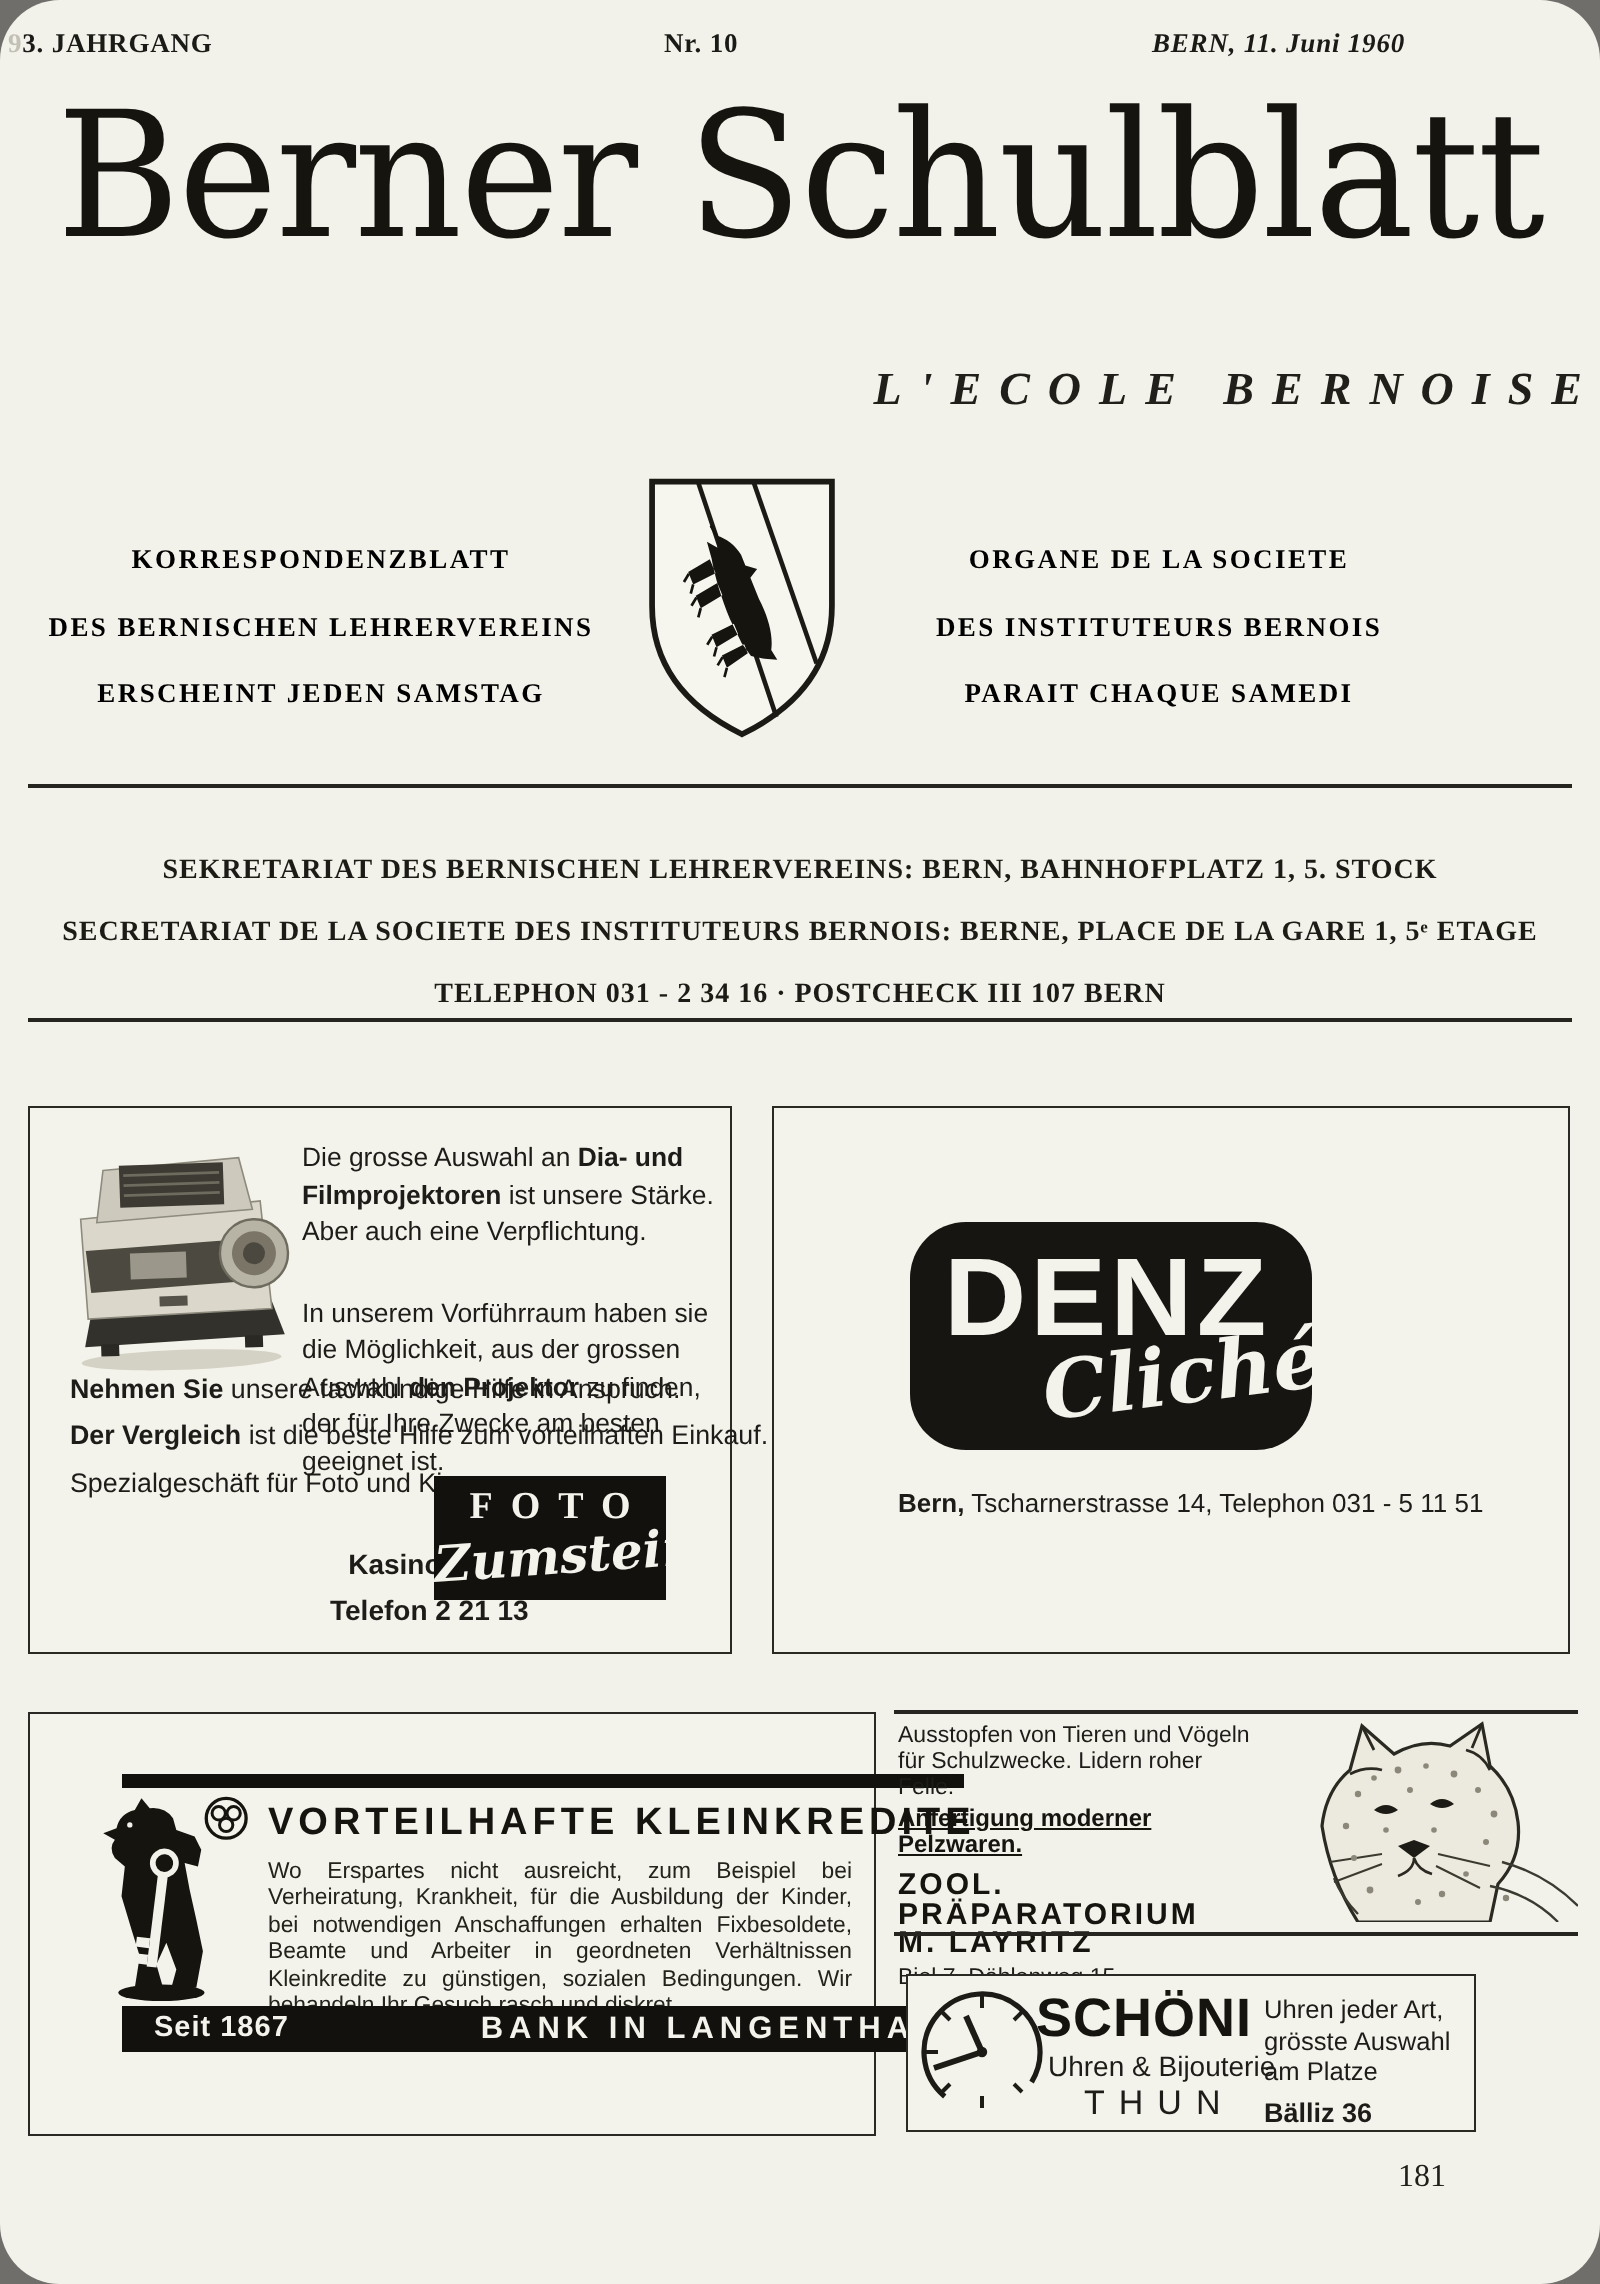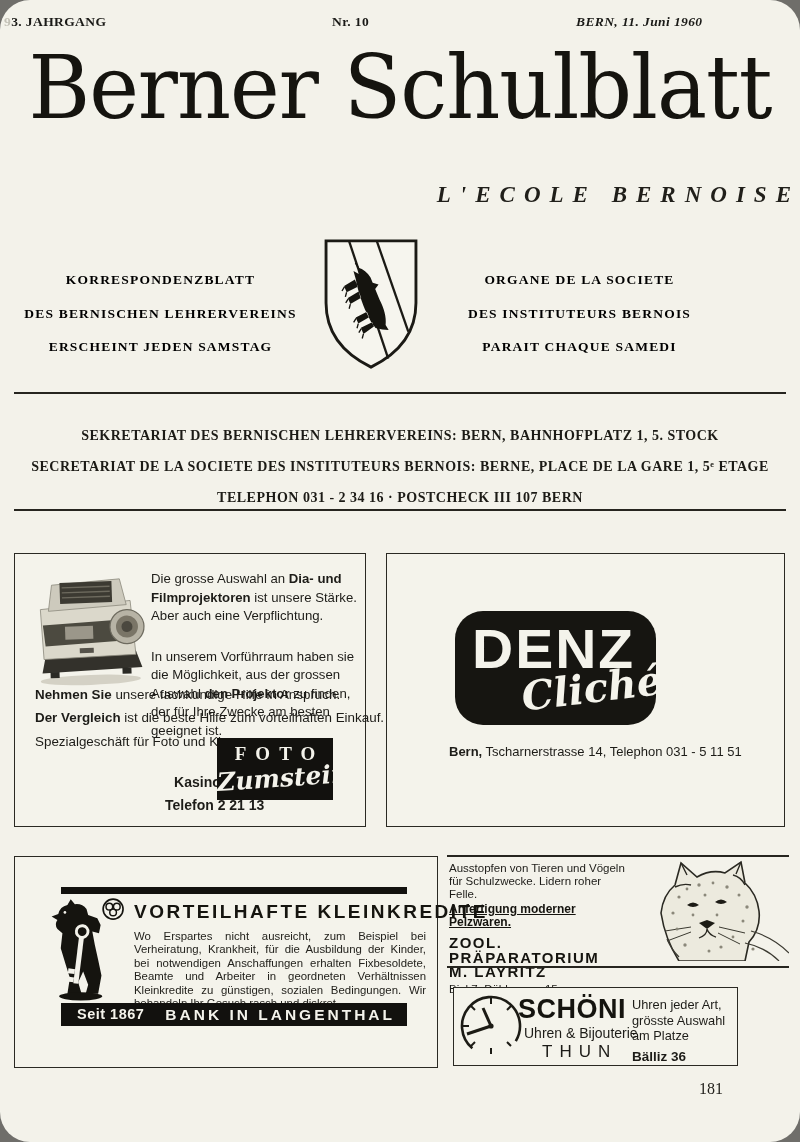--- a/index.html
+++ b/index.html
@@ -39,21 +39,21 @@
     font-weight:700;font-size:19px;letter-spacing:9px;text-indent:9px;}
   .fotologo .zs{display:block;text-align:center;font-family:"DejaVu Serif",serif;font-style:italic;
     font-weight:700;font-size:25px;transform:rotate(-4deg);margin-top:-1px;}
   .denzlogo{position:absolute;left:68px;top:57px;width:201px;height:114px;background:#161511;border-radius:28px;color:#f4f3eb;}
   .denzmain{position:absolute;left:17px;top:5px;font-weight:700;font-size:57px;letter-spacing:2px;transform:scaleY(.97);}
   .denzscript{position:absolute;left:66px;top:52px;font-family:"DejaVu Serif",serif;font-style:italic;
     font-weight:700;font-size:40px;transform:rotate(-7deg);}
   .denzaddr{position:absolute;left:62px;top:190px;font-size:13px;color:#1d1c18;}
   .denzaddr b{font-weight:700;}
   
-  .bar{position:absolute;left:46px;width:346px;background:#12110e;}
+  .bar{position:absolute;left:46px;width:388px;background:#12110e;padding-left:33px;}
   .bankhead{position:absolute;left:119px;top:44px;font-weight:700;font-size:19px;letter-spacing:2.5px;color:#15140f;white-space:nowrap;}
   .bankbody{position:absolute;left:119px;top:73px;width:292px;font-size:11.4px;line-height:13.4px;text-align:justify;color:#23221d;}
   .bankbar{top:146px;height:23px;color:#f4f3eb;font-weight:700;}
   .bankbar .s1{position:absolute;left:16px;top:3px;font-size:14.5px;letter-spacing:.5px;}
   .bankbar .s2{position:absolute;right:12px;top:3px;font-size:15.5px;letter-spacing:3px;}
   
   .zrule{position:absolute;left:0;width:342px;height:1.6px;background:#26251f;}
   .zline{font-size:11.5px;line-height:13px;color:#1d1c18;}
   .zbold{font-size:12px;line-height:13px;font-weight:700;color:#15140f;text-decoration:underline;}
   .zname{font-size:15px;line-height:14.5px;font-weight:700;letter-spacing:1.5px;color:#15140f;}

